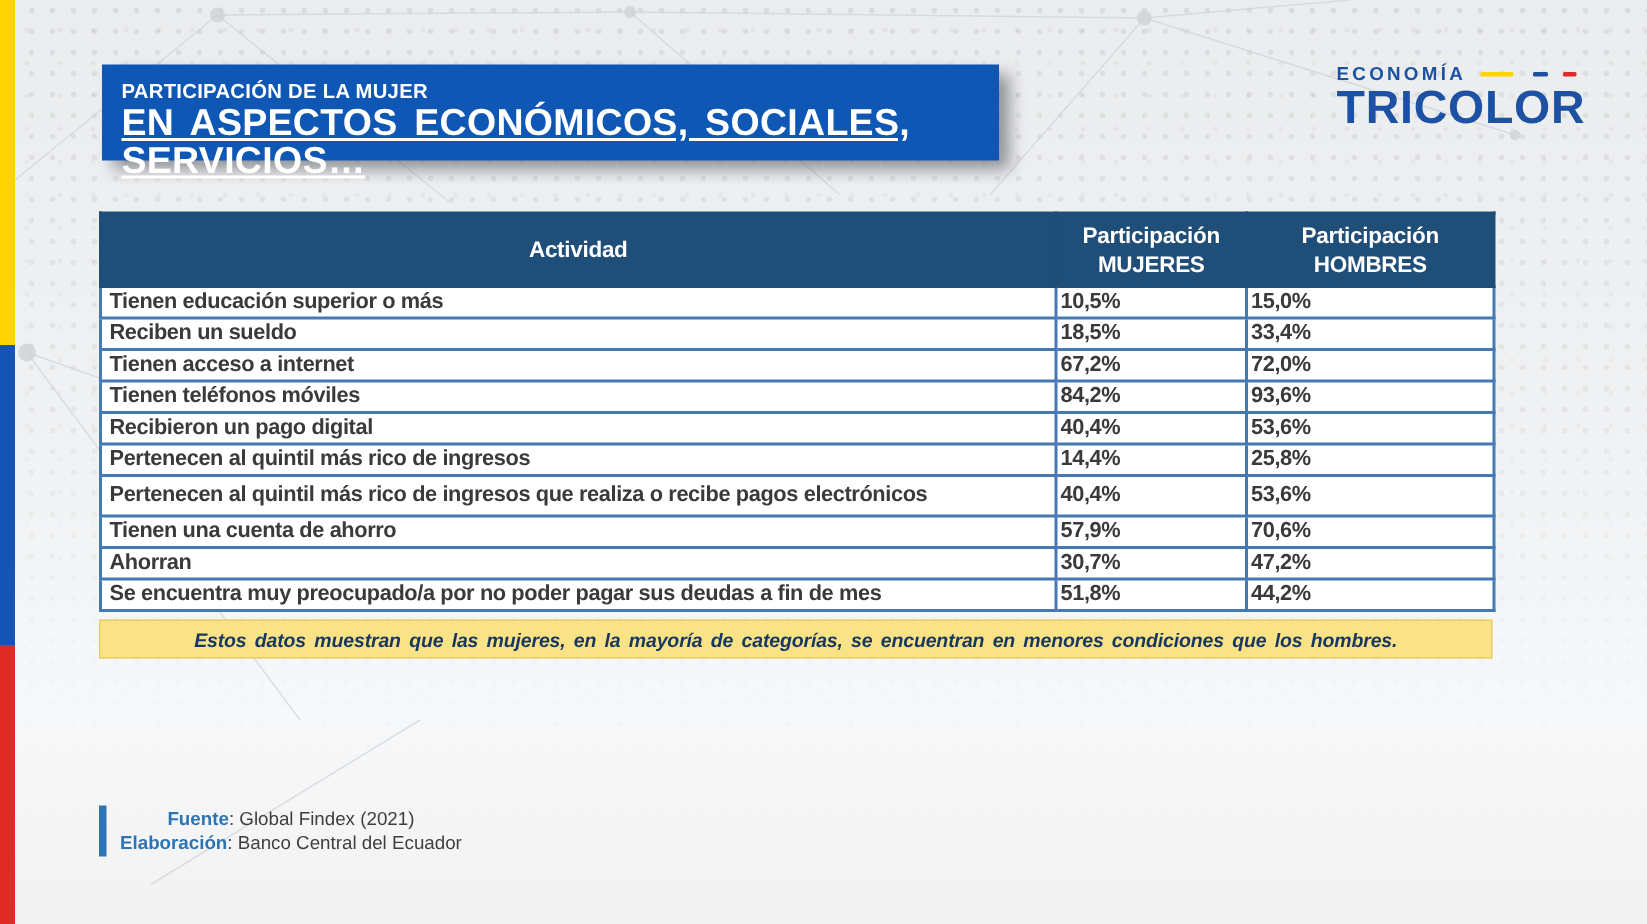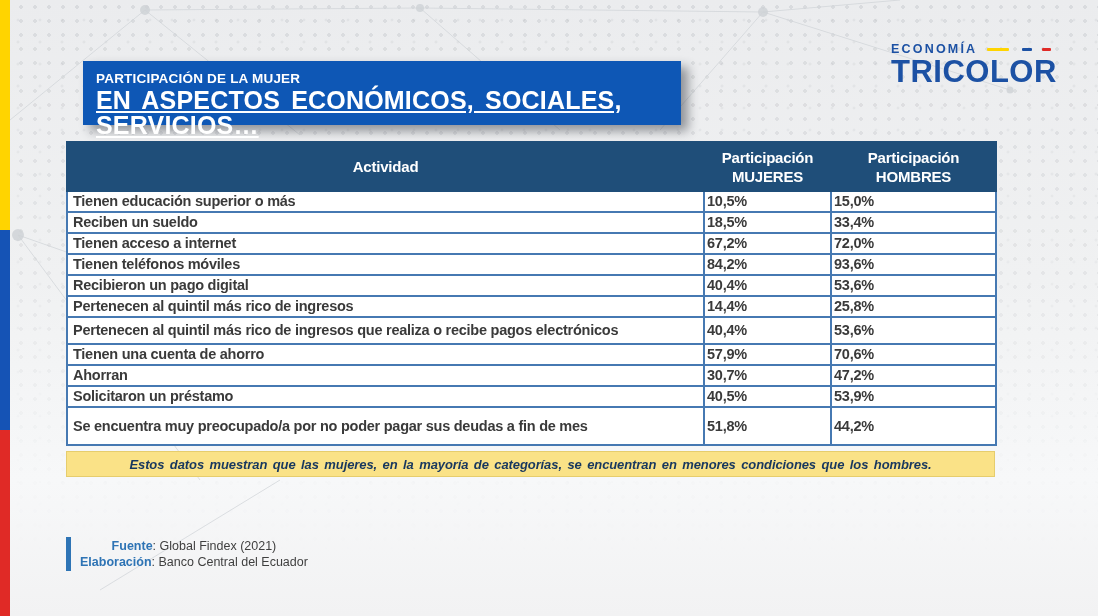--- a/index.html
+++ b/index.html
@@ -25,24 +25,24 @@
   .network { position:absolute; inset:0; }
 
   
   .stripe { position:absolute; left:0; top:0; width:10px; height:616px; }
   .stripe .seg-yellow { position:absolute; top:0; height:230px; width:10px; background:var(--stripe_yellow); }
   .stripe .seg-blue   { position:absolute; top:230px; height:200px; width:10px; background:var(--stripe_blue); }
   .stripe .seg-red    { position:absolute; top:430px; height:186px; width:10px; background:var(--stripe_red); }
 
   
   .title-box {
-    position:absolute; left:68px; top:61px; width:598px; height:64px;
+    position:absolute; left:68px; top:43px; width:598px; height:64px;
     background:var(--title_box);
     box-shadow:7px 6px 10px rgba(30,35,45,0.45);
-    color:#ffffff; padding:9px 10px 0 13px;margin-left:15px;
+    color:#ffffff; padding:9px 10px 0 13px;
   }
   .title-box .t1 { font-size:13.5px; font-weight:bold; letter-spacing:0.2px; line-height:18px; }
   .title-box .t2 { font-size:25px; font-weight:bold; letter-spacing:0.2px; word-spacing:4px; line-height:25px;text-decoration:underline; }
 
   
   .logo { position:absolute; left:891px; top:42px; width:160px; }
   .logo .row1 { display:flex; align-items:center; gap:10px; }
   .logo .econ { font-size:12.5px; font-weight:bold; letter-spacing:2.2px; color:var(--logo_blue); }
   .logo .dash { height:3px; border-radius:1px; display:inline-block; }
   .dash-y { width:28px; background:var(--stripe_yellow); }
@@ -199,25 +199,20 @@
       <td>Tienen una cuenta de ahorro</td>
       <td class="num">57,9%</td>
       <td class="num">70,6%</td>
     </tr>
           <tr>
       <td>Ahorran</td>
       <td class="num">30,7%</td>
       <td class="num">47,2%</td>
     </tr>
           <tr>
-      <td>Solicitaron un préstamo</td>
-      <td class="num">40,5%</td>
-      <td class="num">53,9%</td>
-    </tr>
-          <tr>
       <td>Se encuentra muy preocupado/a por no poder pagar sus deudas a fin de mes</td>
       <td class="num">51,8%</td>
       <td class="num">44,2%</td>
     </tr>
         </tbody>
     </table>
 
     <div class="note">Estos datos muestran que las mujeres, en la mayoría de categorías, se encuentran en menores condiciones que los hombres.</div>
   </div>
 

